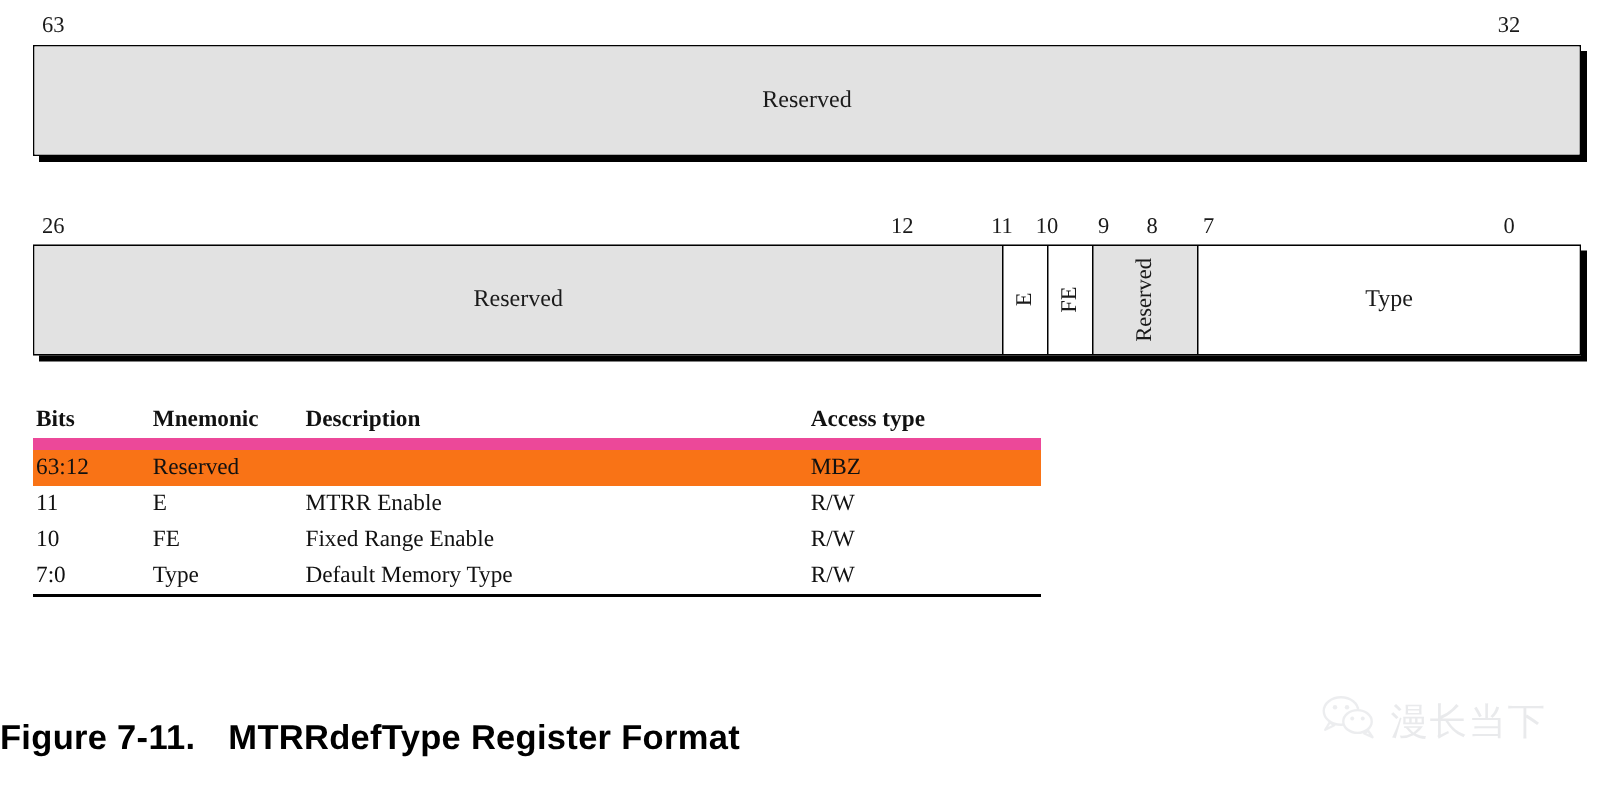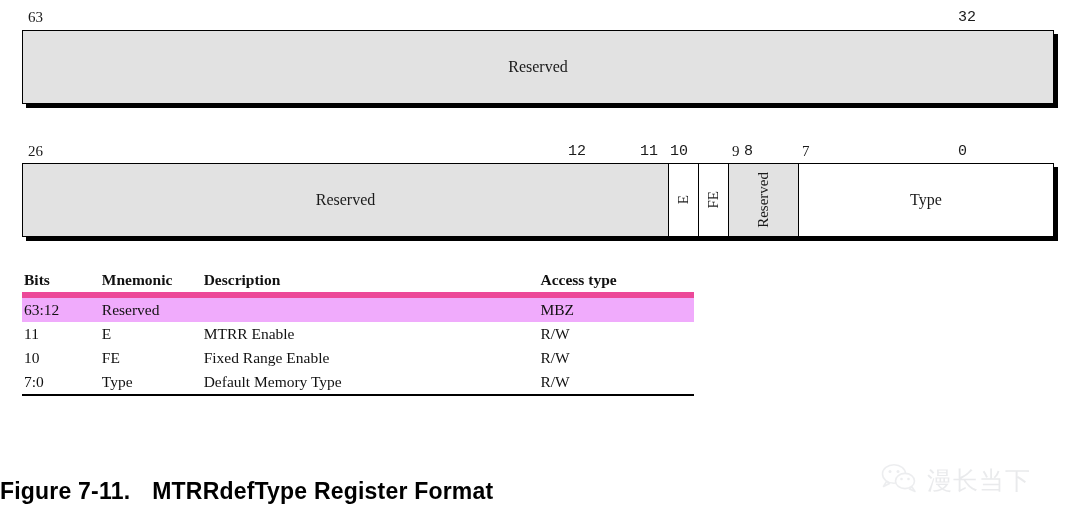--- a/index.html
+++ b/index.html
@@ -20,21 +20,21 @@
   
   .tick {
     position: absolute;
     font-family: "Liberation Serif", serif;
     font-size: 15px;
     line-height: 15px;
     color: #1a1a1a;
     white-space: nowrap;
   }
   .tick.left  { text-align: left; }
-  .tick.right { text-align: left; font-family: Liberation Mono, monospace; }
+  .tick.right { text-align: center; }
 
   
   .regbox {
     position: absolute;
     box-sizing: border-box;
     border: 1px solid #000000;
     background: #e2e2e2;
     box-shadow: 4px 4px 0 0 #000000;
   }
   .regrow {
@@ -75,30 +75,30 @@
     width: 672px;
     border-collapse: collapse;
     font-family: "Liberation Serif", serif;
     font-size: 15.5px;
     color: #111111;
   }
   #desc-table th {
     text-align: left;
     font-weight: bold;
     padding: 1px 0 3px 0;
-    border-bottom: 6px solid #ec4899;
+    border-bottom: 8px solid #ec4899;
     font-size: 15.5px;
   }
   #desc-table td {
     text-align: left;
     padding: 3px 0 3px 0;
     border: none;
     line-height: 18px;
   }
-  #desc-table tbody tr.shaded td { background: #f0abfc; }
+  #desc-table tbody tr.shaded td { background: #f97316; }
   #desc-table tbody tr.last-row td { border-bottom: 2px solid #000000; margin-left: 24px; }
   .col-bits  { width: 78px;  padding-left: 2px !important; }
   .col-mnem  { width: 102px; }
   .col-desc  { width: 338px; }
   .col-acc   { width: 154px; }
 
   
   #figure-caption {
     position: absolute;
     left: 0;

